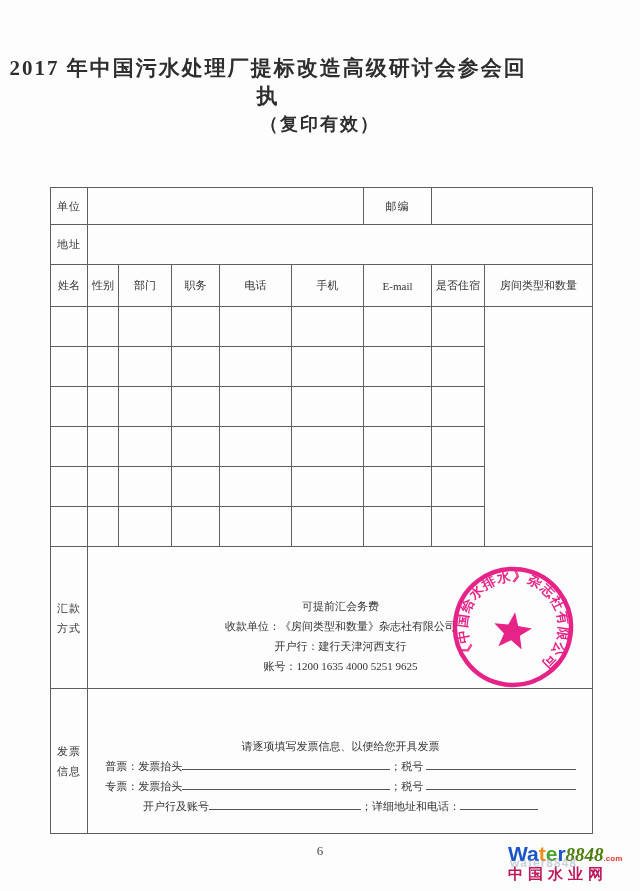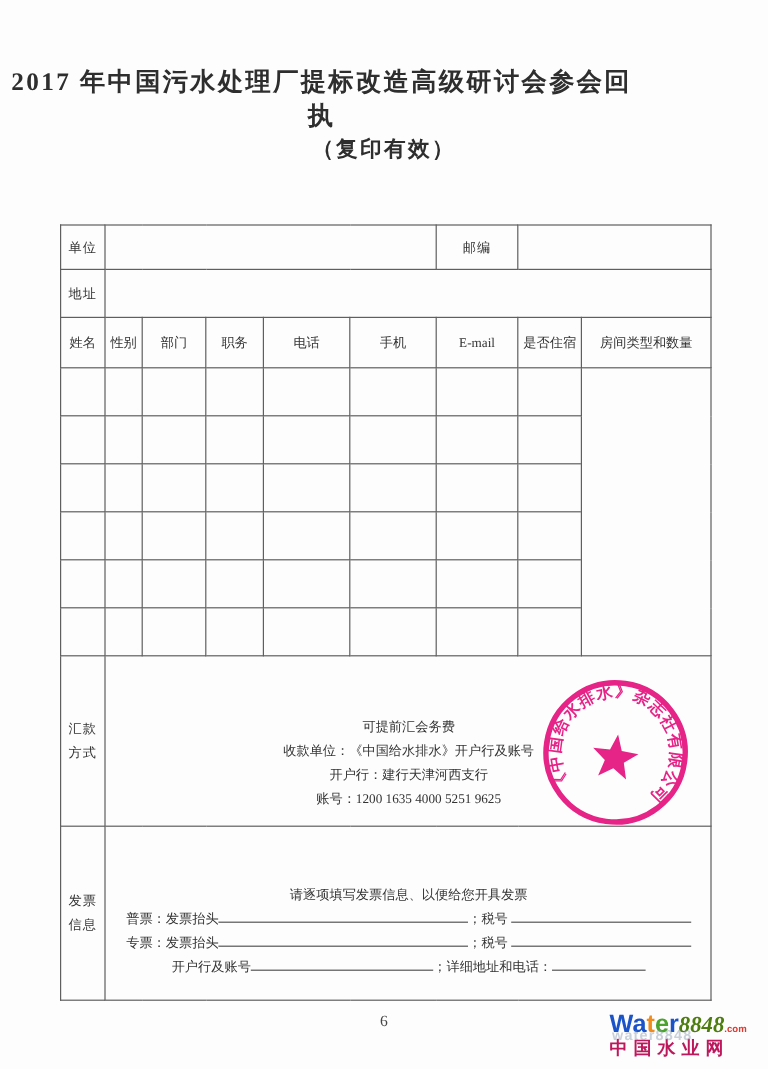--- a/index.html
+++ b/index.html
@@ -151,21 +151,21 @@
       <td></td>
           <td></td>
     </tr>
     <tr style="height:142px;">
       <td class="sec-label">
         <div>汇款</div>
         <div>方式</div>
       </td>
       <td colspan="8" class="section-content pay-cell">
         <div class="pay-line">可提前汇会务费</div>
-        <div class="pay-line">收款单位：《中国给水排水》开户行及账号</div>
+        <div class="pay-line">收款单位：《房间类型和数量》杂志社有限公司</div>
         <div class="pay-line">开户行：建行天津河西支行</div>
         <div class="pay-line">账号：1200 1635 4000 5251 9625</div>
       </td>
     </tr>
     <tr style="height:145px;">
       <td class="sec-label">
         <div>发票</div>
         <div>信息</div>
       </td>
       <td colspan="8" class="section-content inv-cell">

